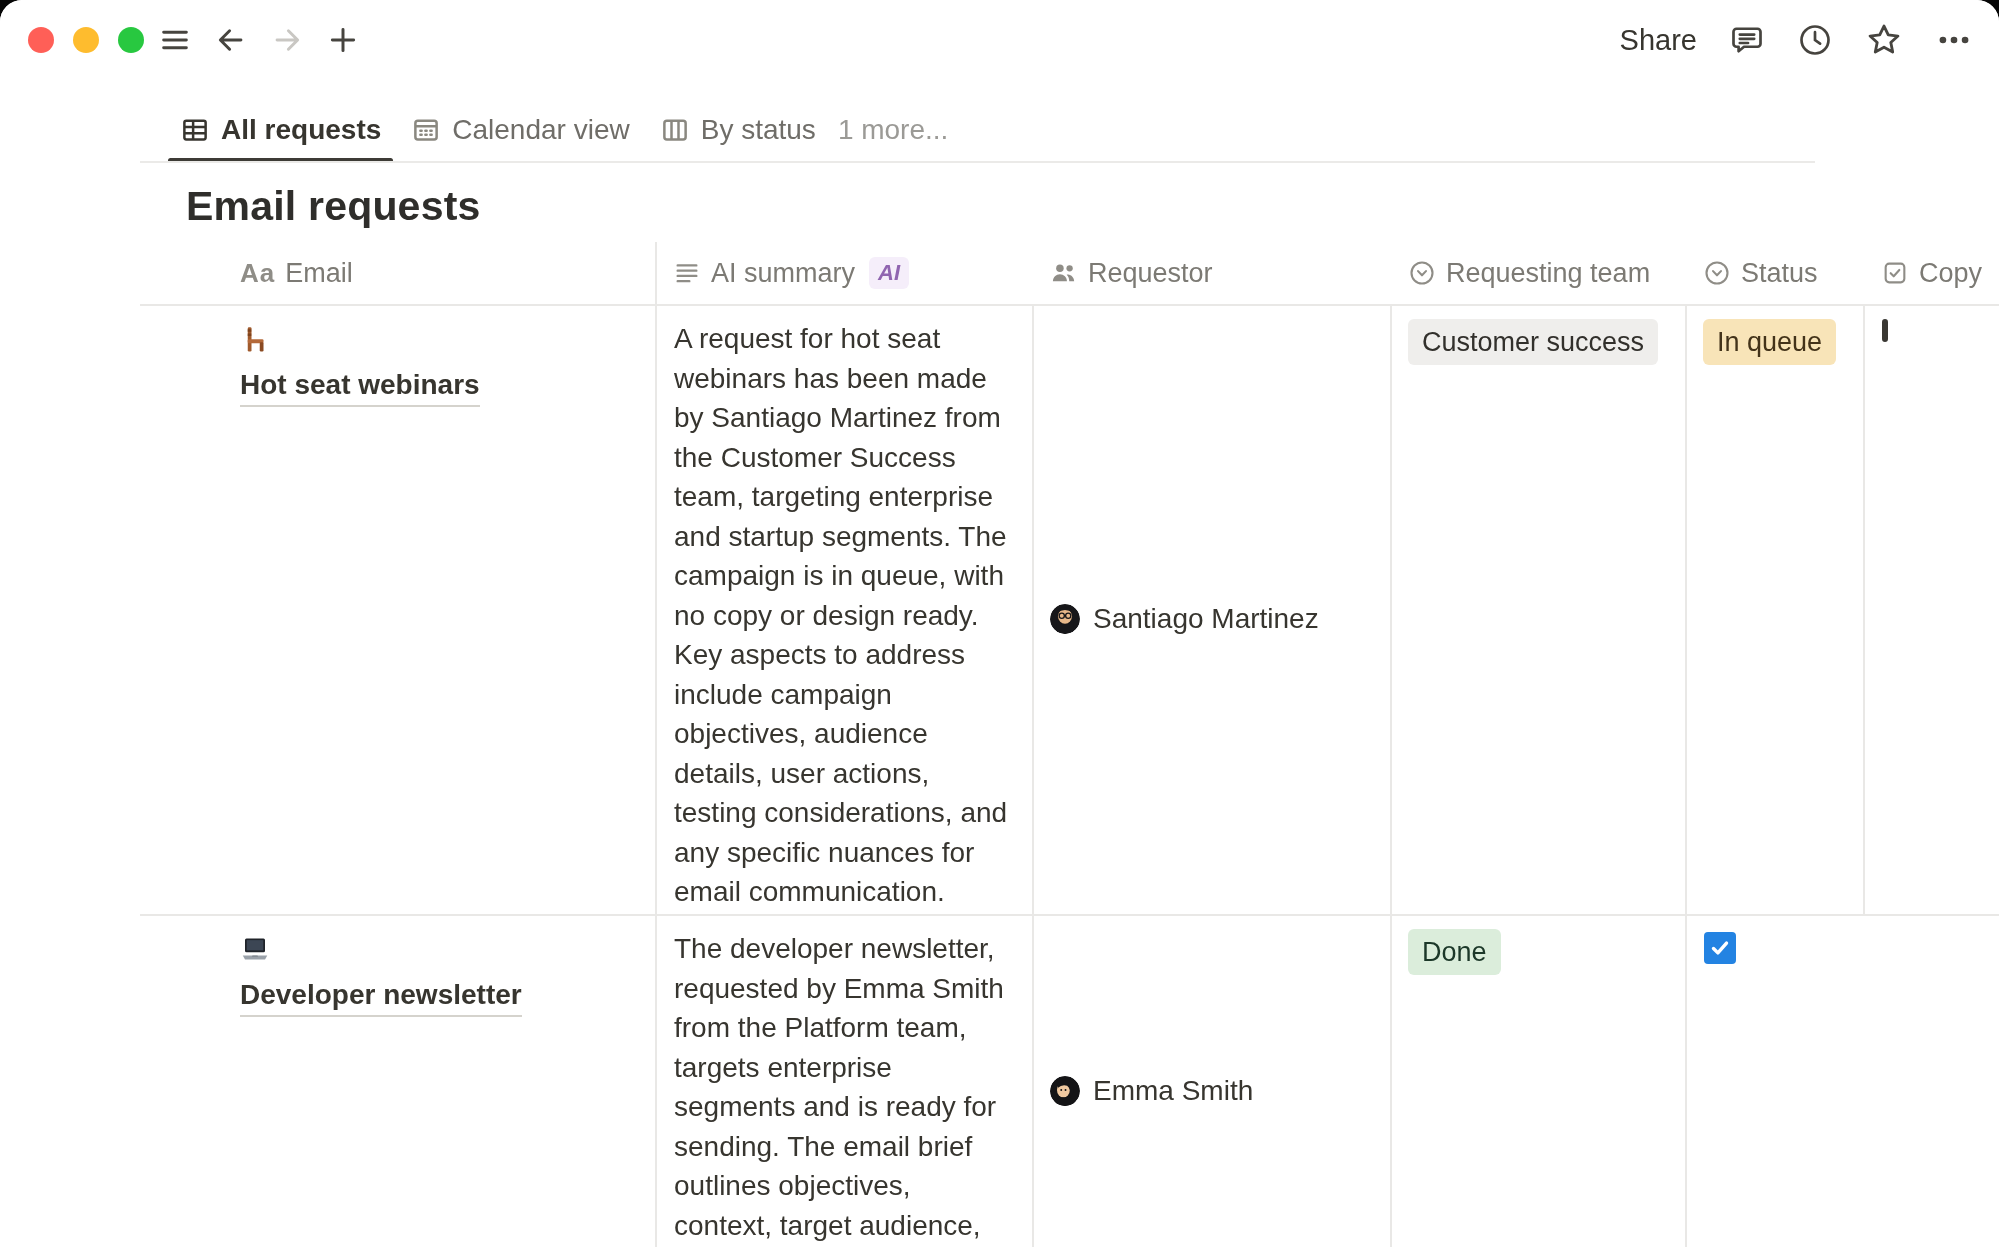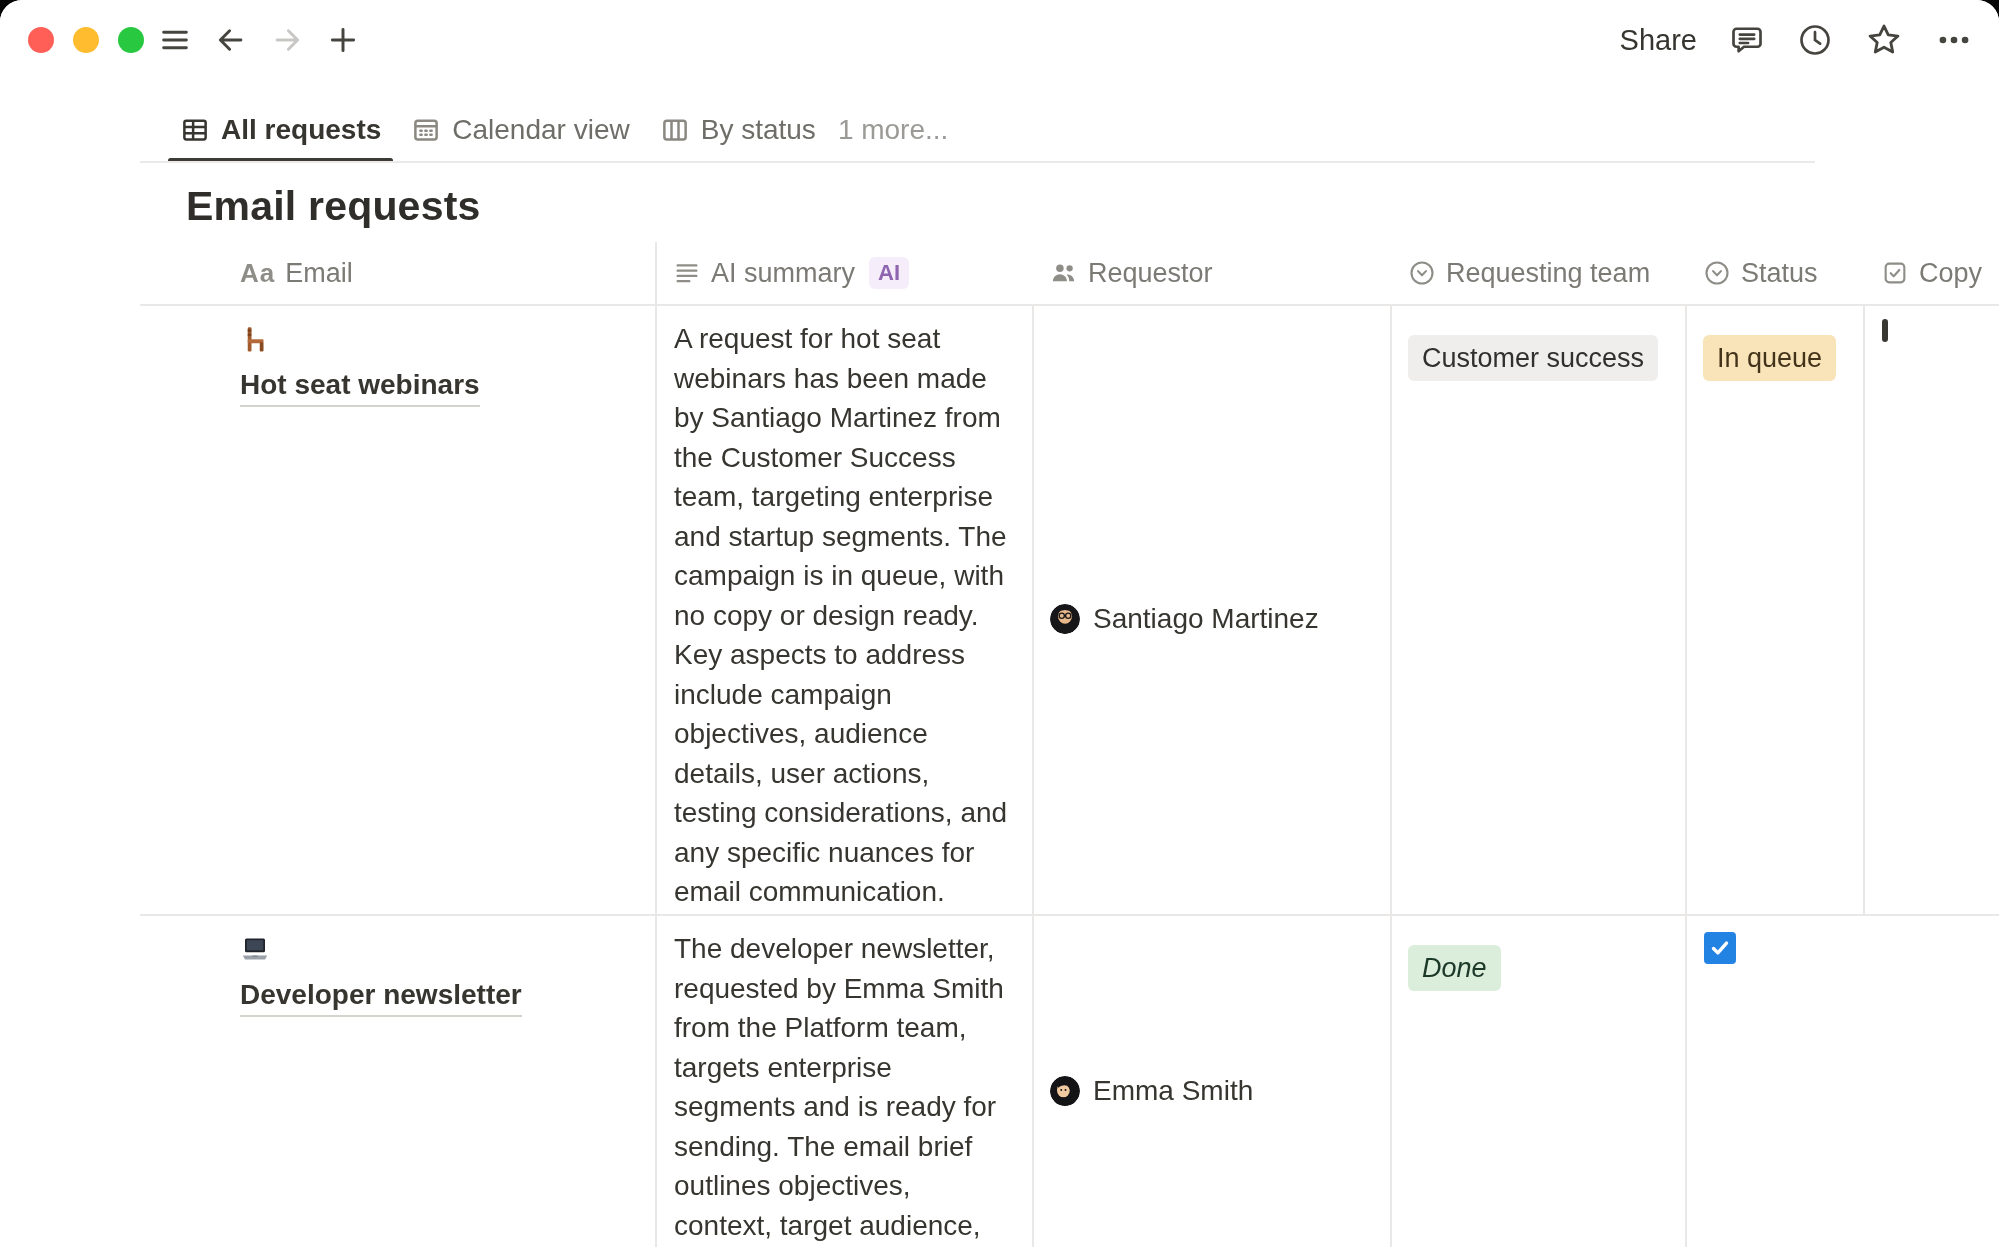--- a/index.html
+++ b/index.html
@@ -36,34 +36,34 @@
        grid-template-columns:517px 377px 358px 295px 178px 1fr;
        grid-template-rows:64px 610px 1fr;}
   .cell{overflow:hidden;}
   .b-r{border-right:2px solid #e9e8e6;}
   .b-b{border-bottom:2px solid #e9e8e6;}
   
   .hcell{display:flex;align-items:center;gap:10px;color:#7c7a74;font-size:27px;padding-left:16px;}
   .hcell .h-ico{display:flex;color:#8f8d87;flex:none;}
   .hcell.first{padding-left:100px;}
   .aa-glyph{font-size:26px;color:#8f8d87;letter-spacing:1px;font-weight:bold;}
-  .ai-badge{margin-left:4px;font-size:22px;font-weight:600;color:#9065b0;background:#f5eefa;padding:3px 9px;border-radius:6px;}
+  .ai-badge{margin-left:4px;font-size:22px;font-weight:600;color:#9065b0;background:#f5eefa;padding:3px 9px;border-radius:6px;font-style:italic;}
   
   .cell-title{padding:16px 16px 0 100px;display:flex;align-items:flex-start;gap:13px;flex-direction:column;}
   .cell-title .row-ico{flex:none;margin-top:2px;display:flex;}
   .row-title{font-size:28px;font-weight:600;color:#37352f;line-height:36px;border-bottom:2px solid #d5d3cd;padding-bottom:2px;white-space:nowrap;}
   .cell-sum{padding:13px 18px 0 17px;font-size:28px;line-height:39.5px;color:#37352f;}
   .cell-person{padding:18px 16px 0 16px;display:flex;align-items:center;gap:13px;}
   .cell-person .avatar{flex:none;width:30px;height:30px;border-radius:50%;overflow:hidden;display:flex;}
   .person-name{font-size:28px;color:#37352f;white-space:nowrap;}
   .cell-tag{padding:13px 16px 0 16px;}
-  .tag{display:inline-block;font-size:27px;line-height:46px;padding:0 14px;border-radius:6px;white-space:nowrap;margin-top:16px;}
+  .tag{display:inline-block;font-size:27px;line-height:46px;padding:0 14px;border-radius:6px;white-space:nowrap;}
   .tag.gray{background:#efeeec;color:#32302c;}
   .tag.yellow{background:#f8e4b8;color:#43331a;}
-  .tag.green{background:#dbeddb;color:#1c3829;font-style:italic;}
+  .tag.green{background:#dbeddb;color:#1c3829;}
   .cell-check{padding:16px 0 0 17px;}
   .checkbox{width:32px;height:32px;border-radius:4px;}
   .checkbox.unchecked{border:3.5px solid #3a3833;background:#fff;}
   .checkbox.checked{background:#2383e2;display:flex;align-items:center;justify-content:center;}
 </style>
 </head>
 <body>
 
 <div id="screen">
   <div class="window">

